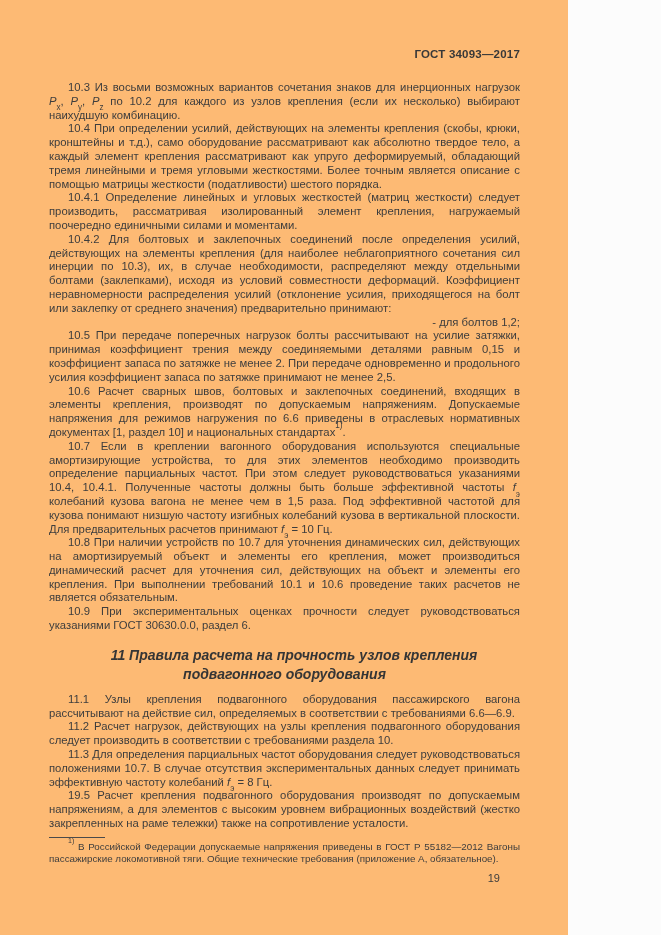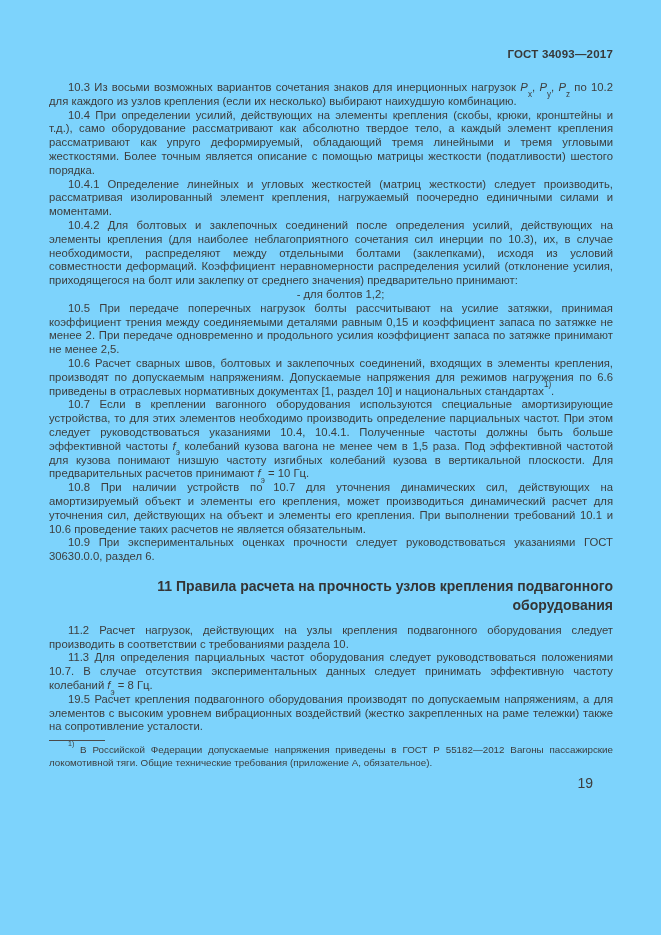--- a/index.html
+++ b/index.html
@@ -2,23 +2,23 @@
 <html><head>
 <meta charset="utf-8">
 <style>
   html, body {
     margin: 0;
     padding: 0;
     background: #fcfcfc;
   }
   .page {
     position: relative;
-    width: 661px;
+    width: 568px;
     height: 935px;
-    background: #7dd3fc;
+    background: #fdba74;
     overflow: hidden;
     font-family: "Liberation Sans", sans-serif;
     color: #3d3d3d;
     box-sizing: border-box;
   }
   .page-inner {
     padding: 48px 48px 0 49px;
   }
   .doc-header {
     text-align: right;
@@ -31,30 +31,31 @@
   .doc-body {
     font-size: 11.3px;
     line-height: 13.8px;
     text-align: justify;
   }
   .doc-body p {
     margin: 0;
     text-indent: 19px;
   }
   .doc-body p.li {
-    text-align: center;
+    text-align: right;
   }
   .doc-body h2 {
     font-size: 14px;
     line-height: 19px;
     font-weight: bold;
     color: #353535;
     text-indent: 19px;
-    text-align: right;
+    text-align: center;
     margin: 13px 0 9px 0;
+    font-style: italic;
   }
   sup, sub {
     font-size: 0.72em;
     line-height: 0;
     position: relative;
   }
   sup { top: -0.38em; }
   sub { top: 0.28em; }
   i { font-style: italic; }
   .footnote-sep {
@@ -65,21 +66,21 @@
   }
   .footnote {
     font-size: 9.8px;
     line-height: 12.6px;
     text-align: justify;
     text-indent: 19px;
     margin-top: 3px;
   }
   .page-number {
     text-align: right;
-    font-size: 14px;
+    font-size: 11px;
     padding-right: 20px;
     margin-top: 6px;
     color: #3d3d3d;
   }
 </style>
 </head>
 <body>
 
 <div class="page">
   <div class="page-inner">
@@ -91,20 +92,21 @@
         <p class="p">10.4 При определении усилий, действующих на элементы крепления (скобы, крюки, кронштейны и т.д.), само оборудование рассматривают как абсолютно твердое тело, а каждый элемент крепления рассматривают как упруго деформируемый, обладающий тремя линейными и тремя угловыми жесткостями. Более точным является описание с помощью матрицы жесткости (податливости) шестого порядка.</p>
         <p class="p">10.4.1 Определение линейных и угловых жесткостей (матриц жесткости) следует производить, рассматривая изолированный элемент крепления, нагружаемый поочередно единичными силами и моментами.</p>
         <p class="p">10.4.2 Для болтовых и заклепочных соединений после определения усилий, действующих на элементы крепления (для наиболее неблагоприятного сочетания сил инерции по 10.3), их, в случае необходимости, распределяют между отдельными болтами (заклепками), исходя из условий совместности деформаций. Коэффициент неравномерности распределения усилий (отклонение усилия, приходящегося на болт или заклепку от среднего значения) предварительно принимают:</p>
         <p class="li">- для болтов 1,2;</p>
         <p class="p">10.5 При передаче поперечных нагрузок болты рассчитывают на усилие затяжки, принимая коэффициент трения между соединяемыми деталями равным 0,15 и коэффициент запаса по затяжке не менее 2. При передаче одновременно и продольного усилия коэффициент запаса по затяжке принимают не менее 2,5.</p>
         <p class="p">10.6 Расчет сварных швов, болтовых и заклепочных соединений, входящих в элементы крепления, производят по допускаемым напряжениям. Допускаемые напряжения для режимов нагружения по 6.6 приведены в отраслевых нормативных документах [1, раздел 10] и национальных стандартах<sup>1)</sup>.</p>
         <p class="p">10.7 Если в креплении вагонного оборудования используются специальные амортизирующие устройства, то для этих элементов необходимо производить определение парциальных частот. При этом следует руководствоваться указаниями 10.4, 10.4.1. Полученные частоты должны быть больше эффективной частоты <i>f</i><sub>э</sub> колебаний кузова вагона не менее чем в 1,5 раза. Под эффективной частотой для кузова понимают низшую частоту изгибных колебаний кузова в вертикальной плоскости. Для предварительных расчетов принимают <i>f</i><sub>э</sub> = 10 Гц.</p>
         <p class="p">10.8 При наличии устройств по 10.7 для уточнения динамических сил, действующих на амортизируемый объект и элементы его крепления, может производиться динамический расчет для уточнения сил, действующих на объект и элементы его крепления. При выполнении требований 10.1 и 10.6 проведение таких расчетов не является обязательным.</p>
         <p class="p">10.9 При экспериментальных оценках прочности следует руководствоваться указаниями ГОСТ 30630.0.0, раздел 6.</p>
         <h2 class="h2">11 Правила расчета на прочность узлов крепления подвагонного оборудования</h2>
+        <p class="p">11.1 Узлы крепления подвагонного оборудования пассажирского вагона рассчитывают на действие сил, определяемых в соответствии с требованиями 6.6—6.9.</p>
         <p class="p">11.2 Расчет нагрузок, действующих на узлы крепления подвагонного оборудования следует производить в соответствии с требованиями раздела 10.</p>
         <p class="p">11.3 Для определения парциальных частот оборудования следует руководствоваться положениями 10.7. В случае отсутствия экспериментальных данных следует принимать эффективную частоту колебаний <i>f</i><sub>э</sub> = 8 Гц.</p>
         <p class="p">19.5 Расчет крепления подвагонного оборудования производят по допускаемым напряжениям, а для элементов с высоким уровнем вибрационных воздействий (жестко закрепленных на раме тележки) также на сопротивление усталости.</p>
       </div>
 
     <div class="footnote-sep"></div>
 
     <div class="footnote"><sup>1)</sup> В Российской Федерации допускаемые напряжения приведены в ГОСТ Р 55182—2012 Вагоны пассажирские локомотивной тяги. Общие технические требования (приложение А, обязательное).</div>
 
     <div class="page-number">19</div>

